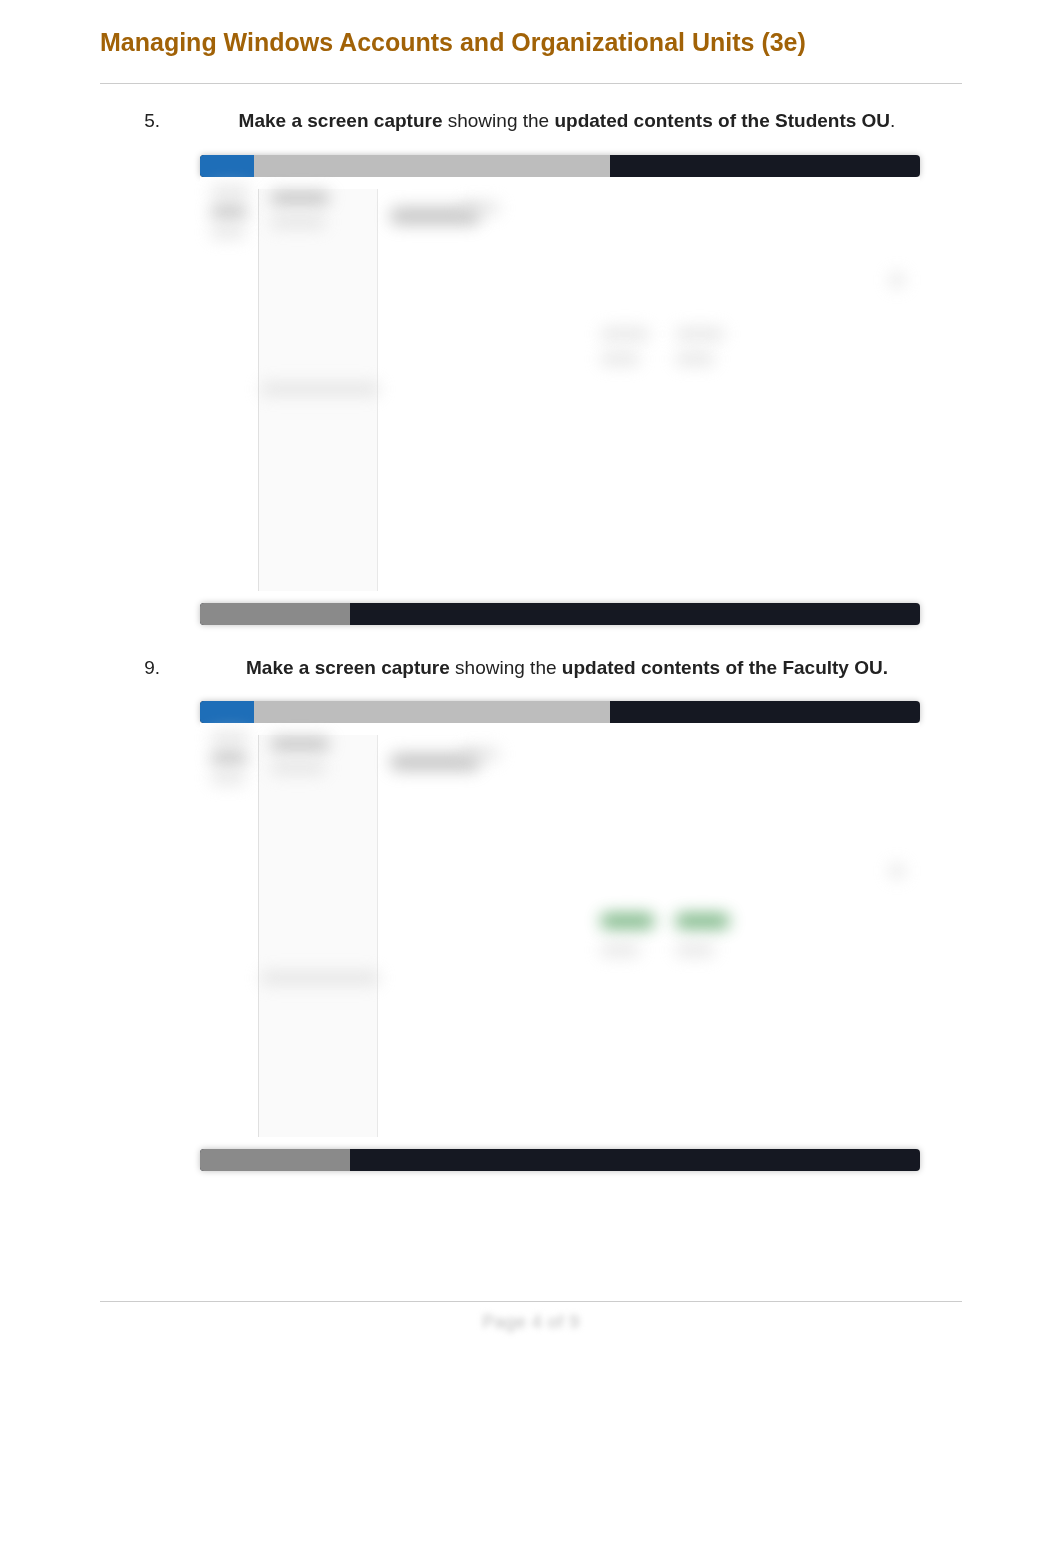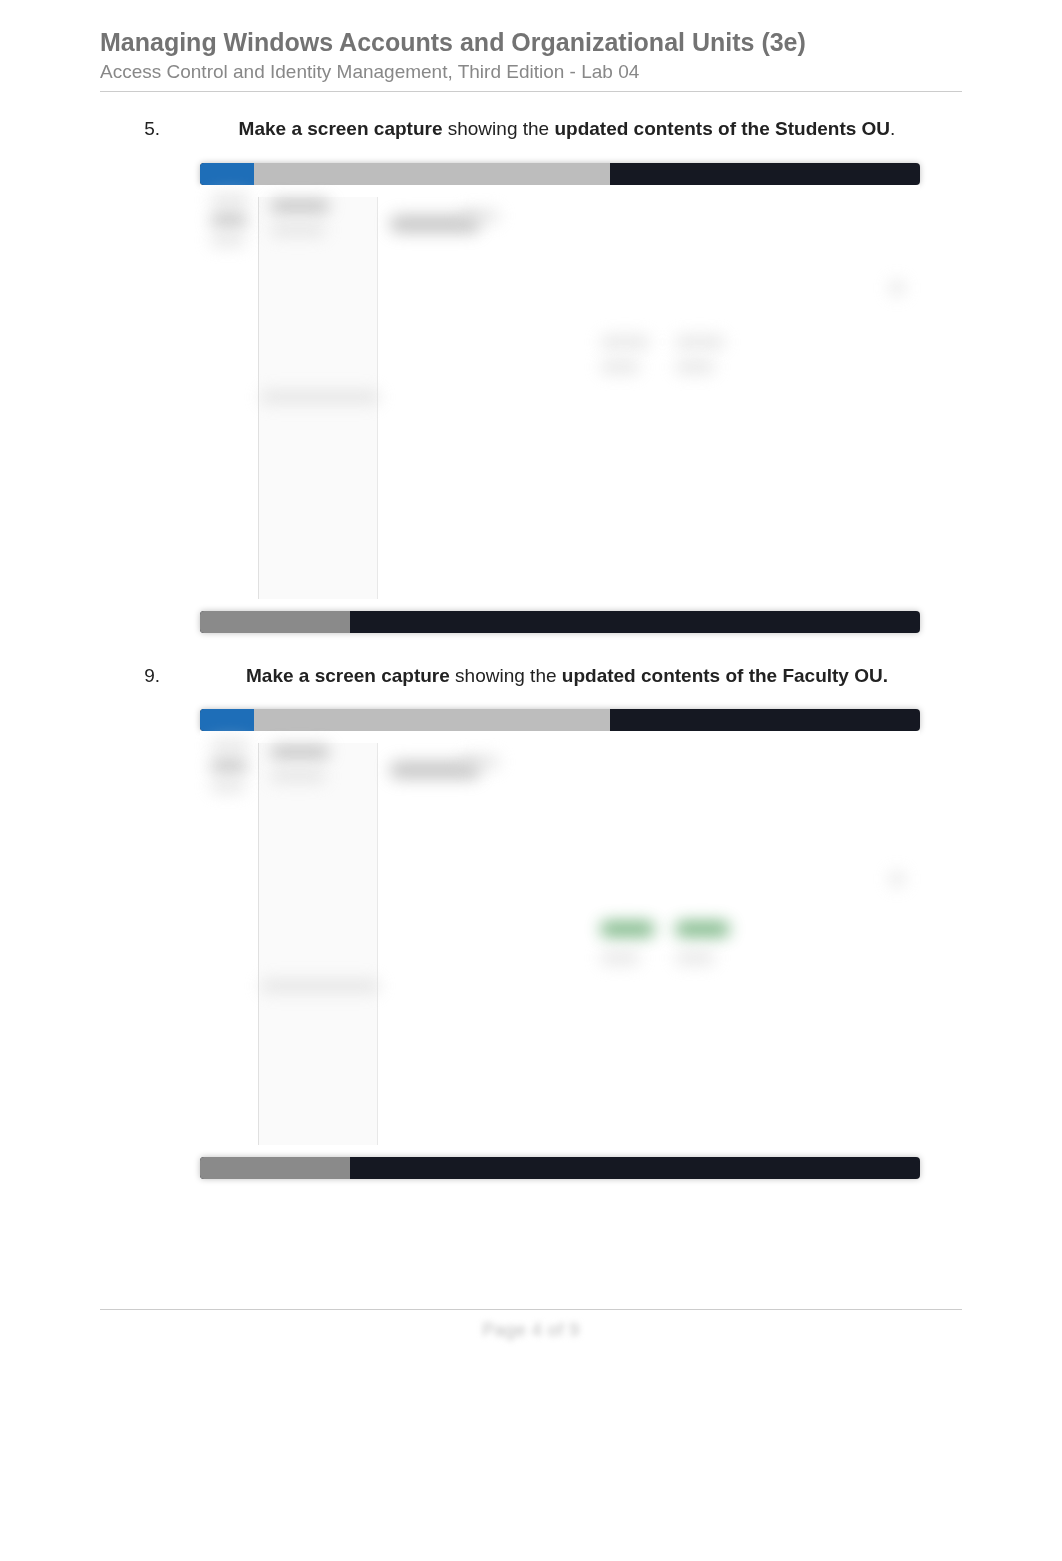--- a/index.html
+++ b/index.html
@@ -14,22 +14,22 @@
       padding: 28px 100px 40px 100px;
     }
     .header {
       border-bottom: 1px solid #ccc;
       padding-bottom: 8px;
       margin-bottom: 24px;
     }
     .header h1 {
       font-size: 25px;
       font-weight: bold;
-      color: #737373;
-      margin-bottom: 4px;
+      color: #a16207;
+      margin-bottom: 18px;
     }
     .header .subtitle {
       font-size: 19px;
       color: #888;
       font-weight: normal;
     }
     .content {
       padding-left: 30px;
     }
     .instruction-item {
@@ -127,21 +127,20 @@
       letter-spacing: 0.5px;
     }
   </style>
 </head>
 <body>
 
 <div class="page">
 
   <div class="header">
     <h1>Managing Windows Accounts and Organizational Units (3e)</h1>
-    <div class="subtitle">Access Control and Identity Management, Third Edition - Lab 04</div>
   </div>
 
   <div class="content">
 
     <div class="instruction-item">
       <div class="num">5.</div>
       <div class="text">
         <span class="bold">Make a screen capture</span><span> showing the </span><span class="bold">updated contents of the Students OU</span><span>.</span>
       </div>
     </div>

